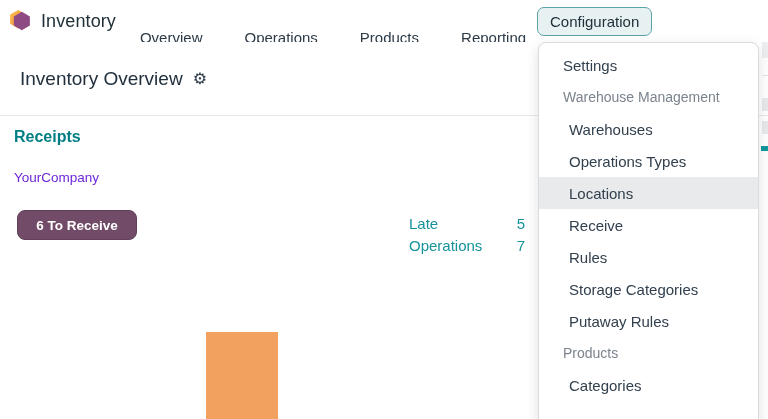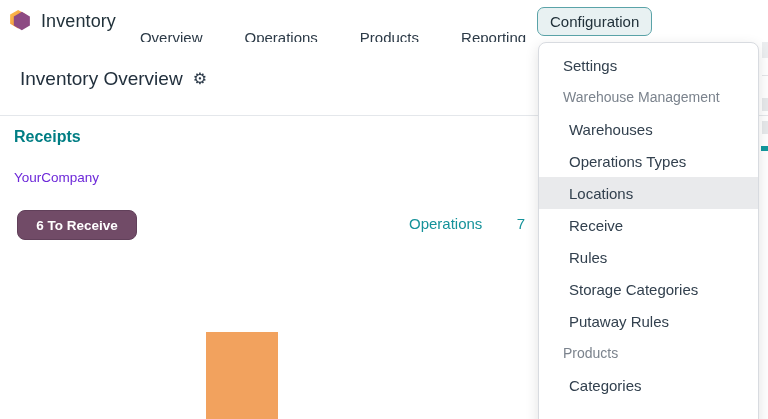--- a/index.html
+++ b/index.html
@@ -96,20 +96,24 @@
     <span class="gear">⚙</span>
   </div>
   <div class="divider"></div>
 
   <main class="content">
     <h2 class="card-title">Receipts</h2>
     <div class="card-subtitle">YourCompany</div>
     <button class="to-receive-btn">6 To Receive</button>
     <div class="stats">
 
+        <div class="stat-row">
+          <span class="stat-label">Late</span>
+          <span class="stat-value">5</span>
+        </div>
 
         <div class="stat-row">
           <span class="stat-label">Operations</span>
           <span class="stat-value">7</span>
         </div>
       </div>
     <div class="chart-bar"></div>
   </main>
 
   <div class="dropdown">

